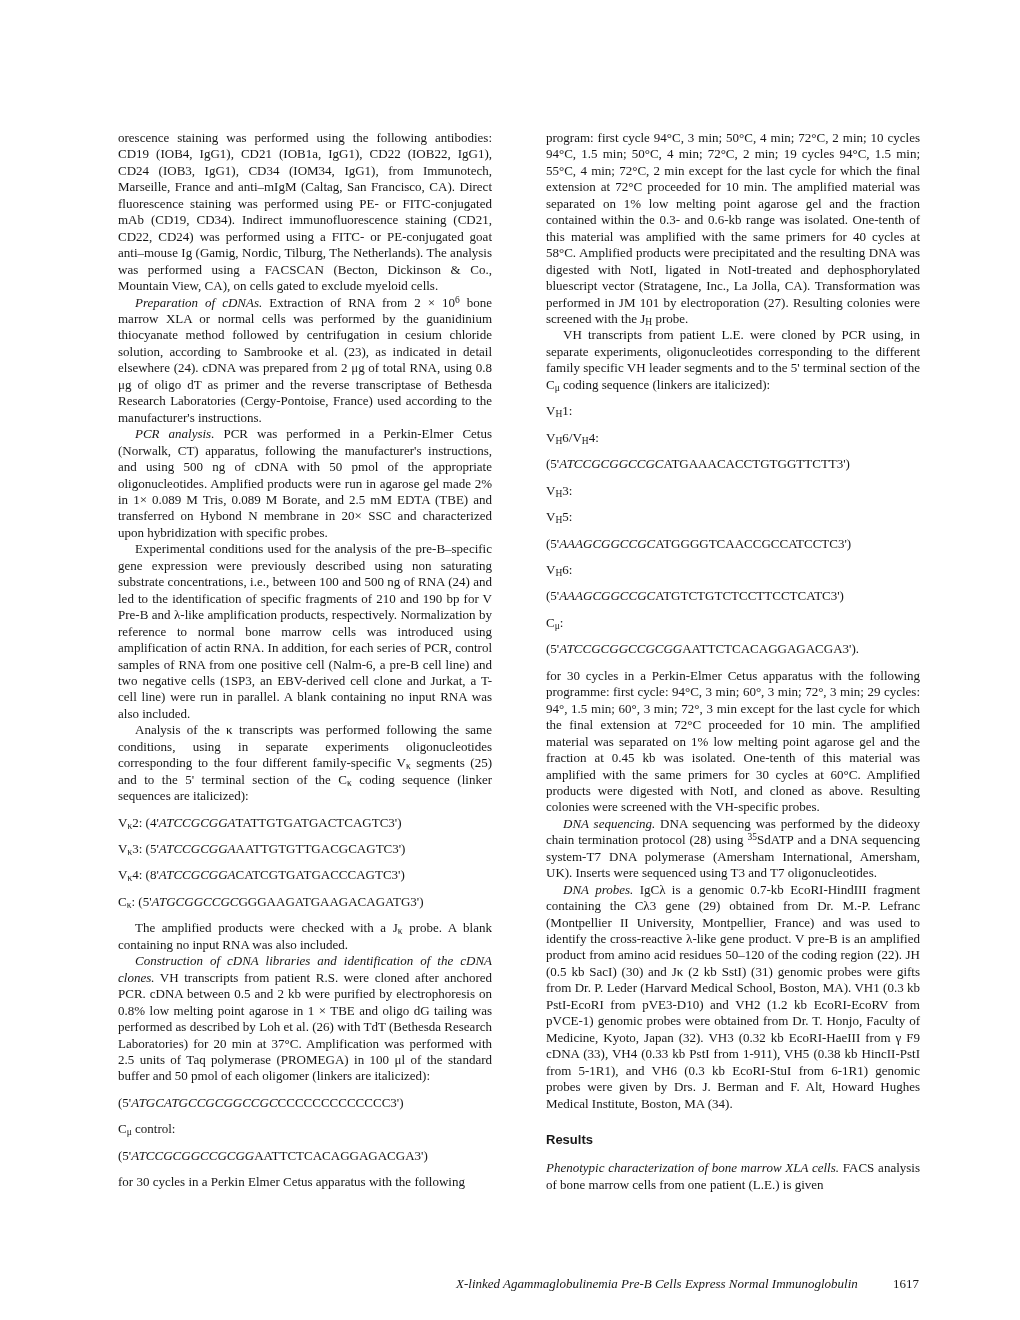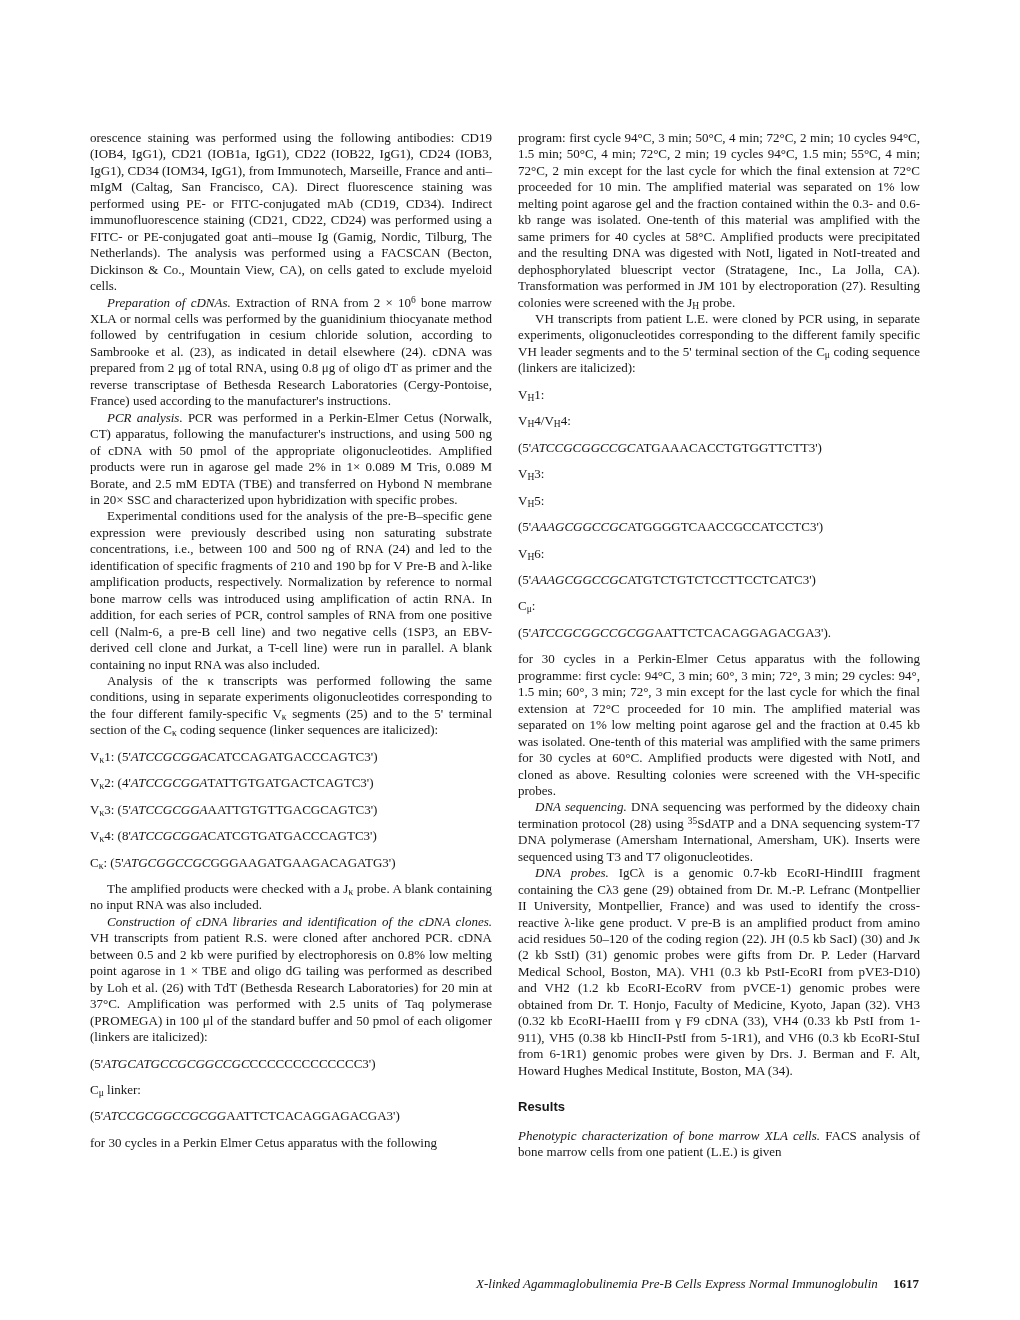--- a/index.html
+++ b/index.html
@@ -17,20 +17,21 @@
     left: 90px; top: 130px;
     width: 830px;
     display: flex;
     gap: 26px;
   }
   .col {
     width: 402px;
     font-size: 13px;
     line-height: 16.45px;
     text-align: justify;
+    margin-left: 28px;
   }
   .col p { margin: 0; }
   .col p.indent { text-indent: 17px; }
   .col p.seq { margin-top: 10px; text-align: left; }
   .col p.spaced { margin-top: 10px; }
   .col p.heading {
     font-family: "Liberation Sans", sans-serif;
     font-weight: bold;
     font-size: 13px;
     text-align: left;
@@ -42,50 +43,49 @@
   sub { font-size: 9.5px; line-height: 0; vertical-align: -2px; }
   sup { font-size: 9.5px; line-height: 0; vertical-align: 4px; }
   .footer {
     position: absolute;
     top: 1276px;
     right: 101px;
     font-size: 13px;
     white-space: nowrap;
   }
   .footer-title { font-style: italic; }
-  .footer-page { font-weight: bold; margin-left: 12px; }
+  .footer-page { font-weight: normal; margin-left: 32px; }
 </style>
 </head>
 <body>
 
 <div class="page">
   <div class="columns">
     <div class="col">
         <p class="body"><span>orescence staining was performed using the following antibodies: CD19 (IOB4, IgG1), CD21 (IOB1a, IgG1), CD22 (IOB22, IgG1), CD24 (IOB3, IgG1), CD34 (IOM34, IgG1), from Immunotech, Marseille, France and anti–mIgM (Caltag, San Francisco, CA). Direct fluorescence staining was performed using PE- or FITC-conjugated mAb (CD19, CD34). Indirect immunofluorescence staining (CD21, CD22, CD24) was performed using a FITC- or PE-conjugated goat anti–mouse Ig (Gamig, Nordic, Tilburg, The Netherlands). The analysis was performed using a FACSCAN (Becton, Dickinson &amp; Co., Mountain View, CA), on cells gated to exclude myeloid cells.</span></p>
         <p class="indent"><i>Preparation of cDNAs.</i><span> Extraction of RNA from 2 × 10</span><sup>6</sup><span> bone marrow XLA or normal cells was performed by the guanidinium thiocyanate method followed by centrifugation in cesium chloride solution, according to Sambrooke et al. (23), as indicated in detail elsewhere (24). cDNA was prepared from 2 μg of total RNA, using 0.8 μg of oligo dT as primer and the reverse transcriptase of Bethesda Research Laboratories (Cergy-Pontoise, France) used according to the manufacturer's instructions.</span></p>
         <p class="indent"><i>PCR analysis.</i><span> PCR was performed in a Perkin-Elmer Cetus (Norwalk, CT) apparatus, following the manufacturer's instructions, and using 500 ng of cDNA with 50 pmol of the appropriate oligonucleotides. Amplified products were run in agarose gel made 2% in 1× 0.089 M Tris, 0.089 M Borate, and 2.5 mM EDTA (TBE) and transferred on Hybond N membrane in 20× SSC and characterized upon hybridization with specific probes.</span></p>
         <p class="indent"><span>Experimental conditions used for the analysis of the pre-B–specific gene expression were previously described using non saturating substrate concentrations, i.e., between 100 and 500 ng of RNA (24) and led to the identification of specific fragments of 210 and 190 bp for V Pre-B and λ-like amplification products, respectively. Normalization by reference to normal bone marrow cells was introduced using amplification of actin RNA. In addition, for each series of PCR, control samples of RNA from one positive cell (Nalm-6, a pre-B cell line) and two negative cells (1SP3, an EBV-derived cell clone and Jurkat, a T-cell line) were run in parallel. A blank containing no input RNA was also included.</span></p>
         <p class="indent"><span>Analysis of the κ transcripts was performed following the same conditions, using in separate experiments oligonucleotides corresponding to the four different family-specific V</span><sub>κ</sub><span> segments (25) and to the 5' terminal section of the C</span><sub>κ</sub><span> coding sequence (linker sequences are italicized):</span></p>
-        <p class="seq"><span>V</span><sub>κ</sub><span>1: (5'</span><i>ATCCGCGGA</i><span>CATCCAGATGACCCAGTC3')</span></p>
         <p class="seq"><span>V</span><sub>κ</sub><span>2: (4'</span><i>ATCCGCGGA</i><span>TATTGTGATGACTCAGTC3')</span></p>
         <p class="seq"><span>V</span><sub>κ</sub><span>3: (5'</span><i>ATCCGCGGA</i><span>AATTGTGTTGACGCAGTC3')</span></p>
         <p class="seq"><span>V</span><sub>κ</sub><span>4: (8'</span><i>ATCCGCGGA</i><span>CATCGTGATGACCCAGTC3')</span></p>
         <p class="seq"><span>C</span><sub>κ</sub><span>: (5'</span><i>ATGCGGCCGC</i><span>GGGAAGATGAAGACAGATG3')</span></p>
         <p class="indent spaced"><span>The amplified products were checked with a J</span><sub>κ</sub><span> probe. A blank containing no input RNA was also included.</span></p>
         <p class="indent"><i>Construction of cDNA libraries and identification of the cDNA clones.</i><span> VH transcripts from patient R.S. were cloned after anchored PCR. cDNA between 0.5 and 2 kb were purified by electrophoresis on 0.8% low melting point agarose in 1 × TBE and oligo dG tailing was performed as described by Loh et al. (26) with TdT (Bethesda Research Laboratories) for 20 min at 37°C. Amplification was performed with 2.5 units of Taq polymerase (PROMEGA) in 100 μl of the standard buffer and 50 pmol of each oligomer (linkers are italicized):</span></p>
         <p class="seq"><span>(5'</span><i>ATGCATGCCGCGGCCGC</i><span>CCCCCCCCCCCCC3')</span></p>
-        <p class="seq"><span>C</span><sub>μ</sub><span> linker:</span></p>
+        <p class="seq"><span>C</span><sub>μ</sub><span> control:</span></p>
         <p class="seq"><span>(5'</span><i>ATCCGCGGCCGCGG</i><span>AATTCTCACAGGAGACGA3')</span></p>
         <p class="spaced"><span>for 30 cycles in a Perkin Elmer Cetus apparatus with the following</span></p>
       </div>
     <div class="col">
         <p class="body"><span>program: first cycle 94°C, 3 min; 50°C, 4 min; 72°C, 2 min; 10 cycles 94°C, 1.5 min; 50°C, 4 min; 72°C, 2 min; 19 cycles 94°C, 1.5 min; 55°C, 4 min; 72°C, 2 min except for the last cycle for which the final extension at 72°C proceeded for 10 min. The amplified material was separated on 1% low melting point agarose gel and the fraction contained within the 0.3- and 0.6-kb range was isolated. One-tenth of this material was amplified with the same primers for 40 cycles at 58°C. Amplified products were precipitated and the resulting DNA was digested with NotI, ligated in NotI-treated and dephosphorylated bluescript vector (Stratagene, Inc., La Jolla, CA). Transformation was performed in JM 101 by electroporation (27). Resulting colonies were screened with the J</span><sub>H</sub><span> probe.</span></p>
         <p class="indent"><span>VH transcripts from patient L.E. were cloned by PCR using, in separate experiments, oligonucleotides corresponding to the different family specific VH leader segments and to the 5' terminal section of the C</span><sub>μ</sub><span> coding sequence (linkers are italicized):</span></p>
         <p class="seq"><span>V</span><sub>H</sub><span>1:</span></p>
-        <p class="seq"><span>V</span><sub>H</sub><span>4/V</span><sub>H</sub><span>4:</span></p>
+        <p class="seq"><span>V</span><sub>H</sub><span>6/V</span><sub>H</sub><span>4:</span></p>
         <p class="seq"><span>(5'</span><i>ATCCGCGGCCGC</i><span>ATGAAACACCTGTGGTTCTT3')</span></p>
         <p class="seq"><span>V</span><sub>H</sub><span>3:</span></p>
         <p class="seq"><span>V</span><sub>H</sub><span>5:</span></p>
         <p class="seq"><span>(5'</span><i>AAAGCGGCCGC</i><span>ATGGGGTCAACCGCCATCCTC3')</span></p>
         <p class="seq"><span>V</span><sub>H</sub><span>6:</span></p>
         <p class="seq"><span>(5'</span><i>AAAGCGGCCGC</i><span>ATGTCTGTCTCCTTCCTCATC3')</span></p>
         <p class="seq"><span>C</span><sub>μ</sub><span>:</span></p>
         <p class="seq"><span>(5'</span><i>ATCCGCGGCCGCGG</i><span>AATTCTCACAGGAGACGA3').</span></p>
         <p class="spaced"><span>for 30 cycles in a Perkin-Elmer Cetus apparatus with the following programme: first cycle: 94°C, 3 min; 60°, 3 min; 72°, 3 min; 29 cycles: 94°, 1.5 min; 60°, 3 min; 72°, 3 min except for the last cycle for which the final extension at 72°C proceeded for 10 min. The amplified material was separated on 1% low melting point agarose gel and the fraction at 0.45 kb was isolated. One-tenth of this material was amplified with the same primers for 30 cycles at 60°C. Amplified products were digested with NotI, and cloned as above. Resulting colonies were screened with the VH-specific probes.</span></p>
         <p class="indent"><i>DNA sequencing.</i><span> DNA sequencing was performed by the dideoxy chain termination protocol (28) using </span><sup>35</sup><span>SdATP and a DNA sequencing system-T7 DNA polymerase (Amersham International, Amersham, UK). Inserts were sequenced using T3 and T7 oligonucleotides.</span></p>

